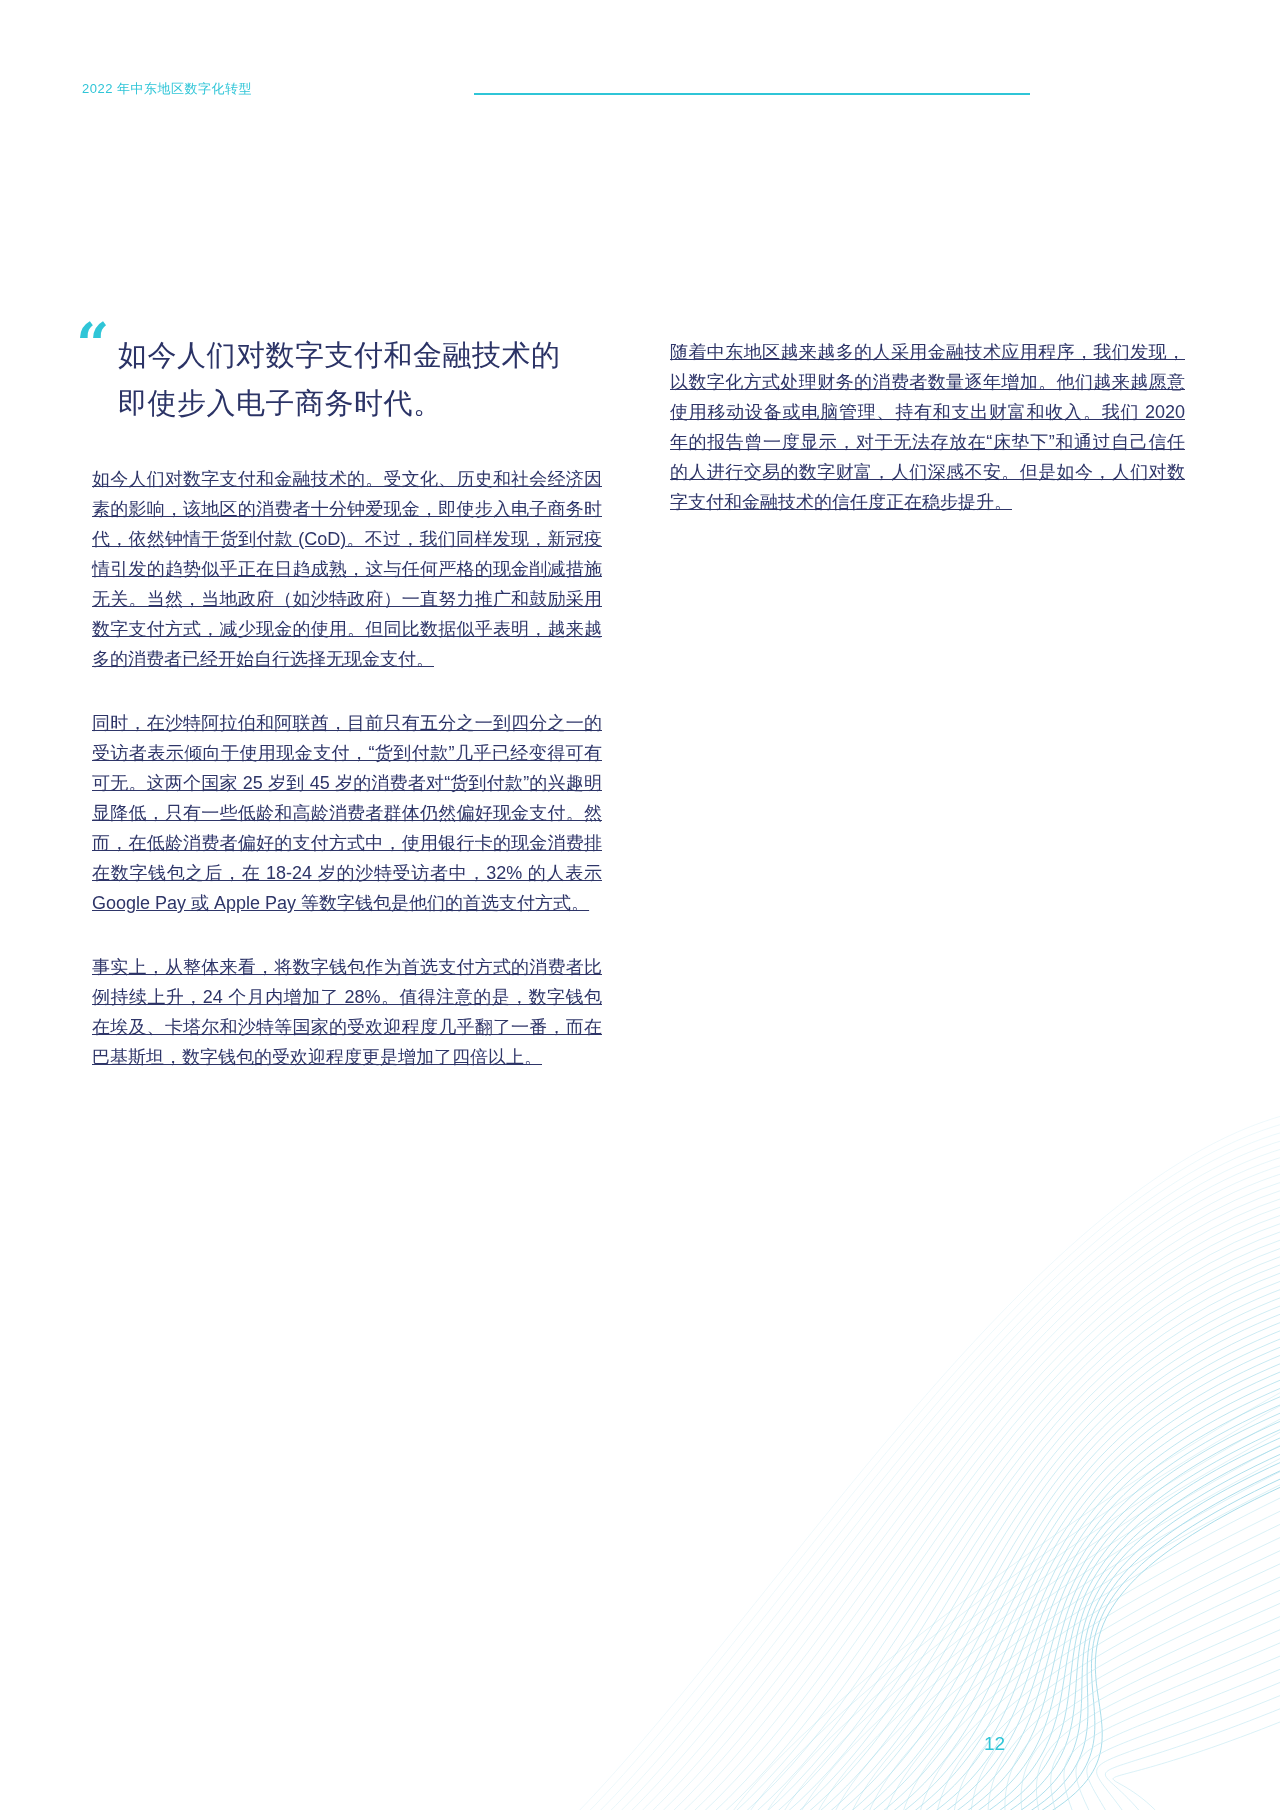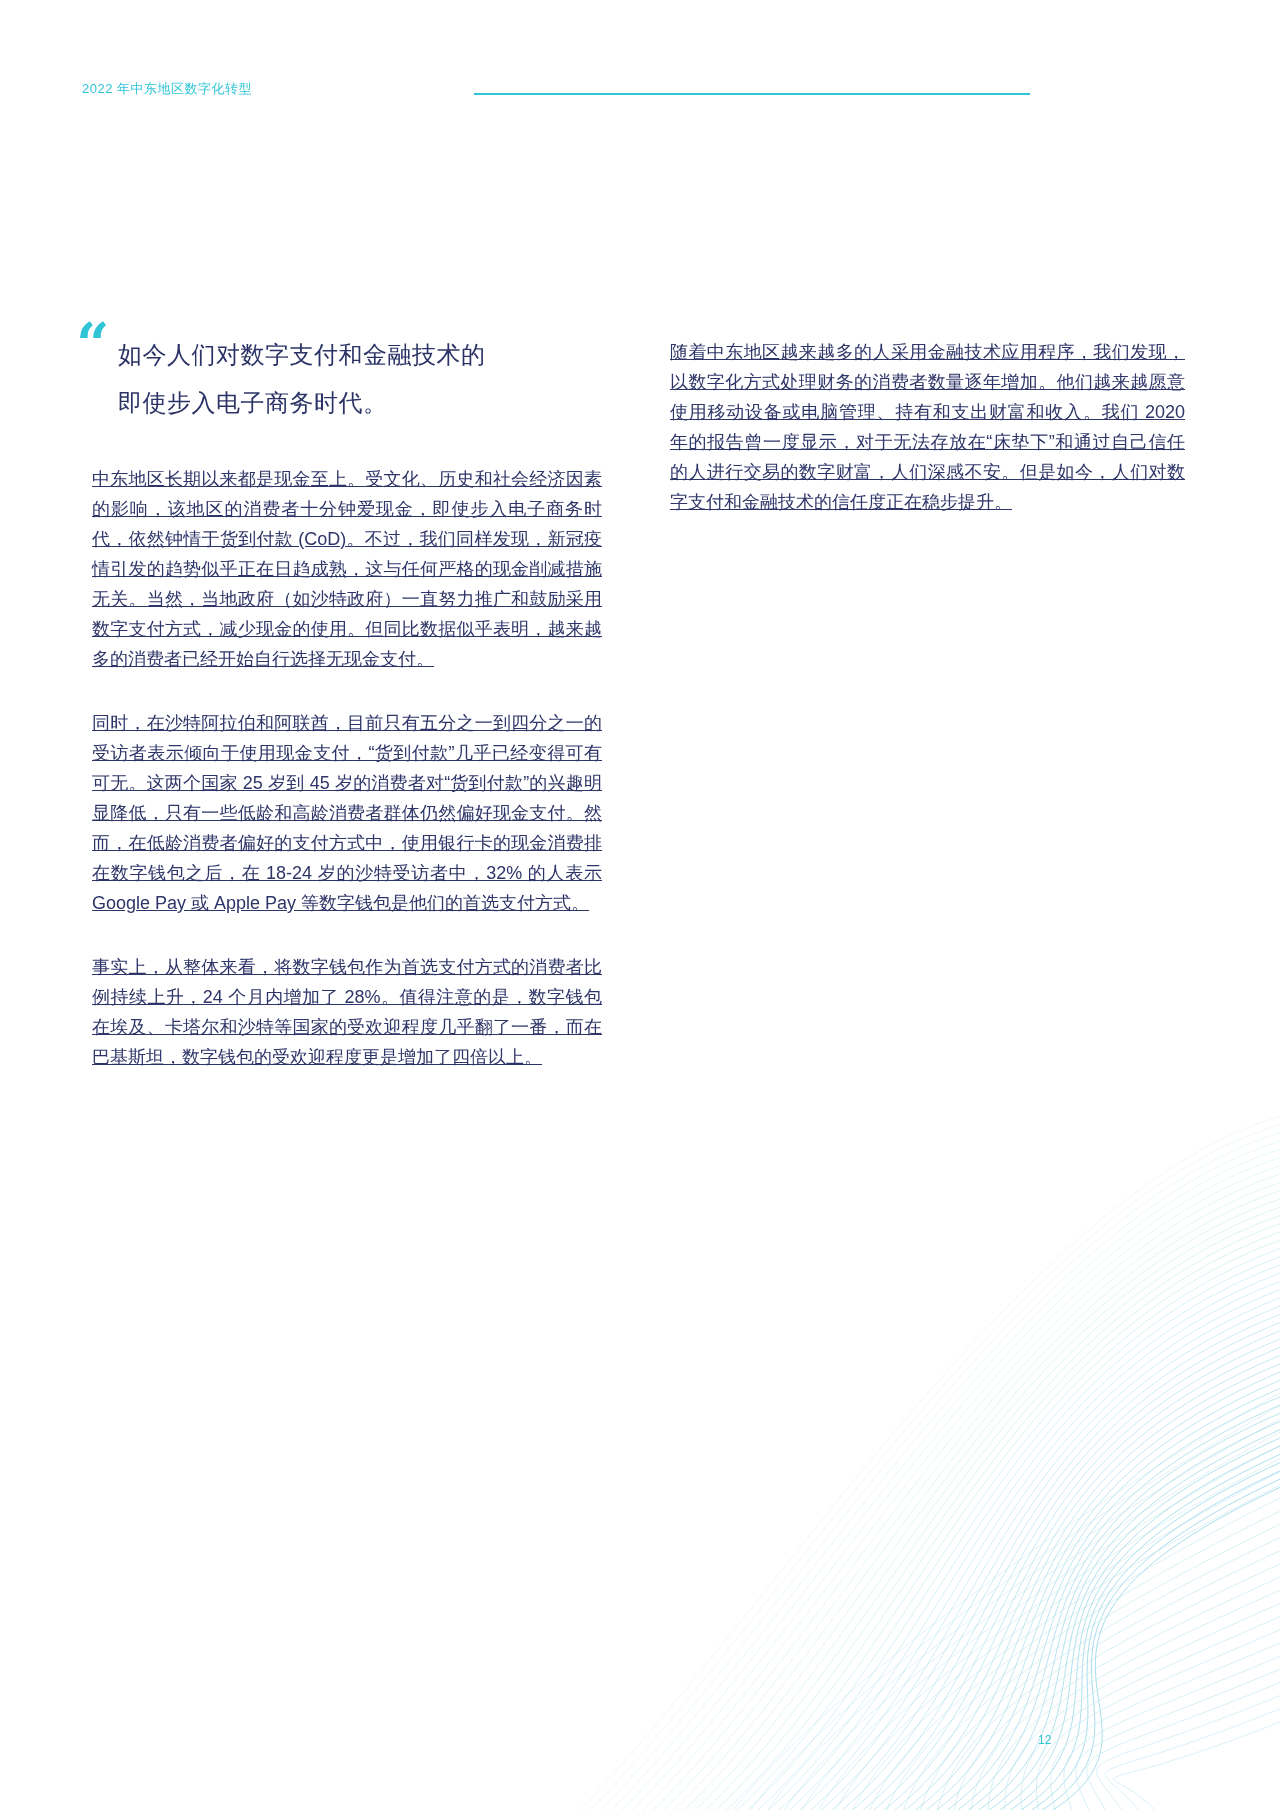--- a/index.html
+++ b/index.html
@@ -39,40 +39,40 @@
     font-weight: bold;
     font-size: 58px;
     line-height: 1;
     color: #2fc5d7;
   }
   .quote-text {
     position: absolute;
     left: 118px;
     top: 331px;
     width: 520px;
-    font-size: 24px;
+    font-size: 29px;
     line-height: 48px;
     color: #2b3366;
     letter-spacing: 0.5px;
   }
   .col {
     position: absolute;
     font-size: 18px;
     line-height: 30px;
     color: #2e3568;
     text-align: justify;
   }
   .col p { margin: 0 0 34px 0; text-decoration: underline; }
   .col-left  { left: 92px;  top: 464px; width: 510px; }
   .col-right { left: 670px; top: 337px; width: 515px; }
   .page-number {
     position: absolute;
-    left: 1038px;
+    left: 984px;
     top: 1733px;
-    font-size: 12px;
+    font-size: 19px;
     color: #2fc5d7;
   }
   .waves {
     position: absolute;
     left: 560px;
     top: 1090px;
     width: 720px;
     height: 720px;
     pointer-events: none;
   }
@@ -88,21 +88,21 @@
 
   <section>
     <span class="quote-mark">“</span>
     <div class="quote-text">
       <div>如今人们对数字支付和金融技术的</div>
       <div>即使步入电子商务时代。</div>
     </div>
   </section>
 
   <section class="col col-left">
-    <p>中东地区长期以来都是现金至上。受文化、历史和社会经济因素的影响，该地区的消费者十分钟爱现金，即使步入电子商务时代，依然钟情于货到付款 (CoD)。不过，我们同样发现，新冠疫情引发的趋势似乎正在日趋成熟，这与任何严格的现金削减措施无关。当然，当地政府（如沙特政府）一直努力推广和鼓励采用数字支付方式，减少现金的使用。但同比数据似乎表明，越来越多的消费者已经开始自行选择无现金支付。</p>
+    <p>如今人们对数字支付和金融技术的。受文化、历史和社会经济因素的影响，该地区的消费者十分钟爱现金，即使步入电子商务时代，依然钟情于货到付款 (CoD)。不过，我们同样发现，新冠疫情引发的趋势似乎正在日趋成熟，这与任何严格的现金削减措施无关。当然，当地政府（如沙特政府）一直努力推广和鼓励采用数字支付方式，减少现金的使用。但同比数据似乎表明，越来越多的消费者已经开始自行选择无现金支付。</p>
     <p>同时，在沙特阿拉伯和阿联酋，目前只有五分之一到四分之一的受访者表示倾向于使用现金支付，“货到付款”几乎已经变得可有可无。这两个国家 25 岁到 45 岁的消费者对“货到付款”的兴趣明显降低，只有一些低龄和高龄消费者群体仍然偏好现金支付。然而，在低龄消费者偏好的支付方式中，使用银行卡的现金消费排在数字钱包之后，在 18-24 岁的沙特受访者中，32% 的人表示 Google Pay 或 Apple Pay 等数字钱包是他们的首选支付方式。</p>
     <p>事实上，从整体来看，将数字钱包作为首选支付方式的消费者比例持续上升，24 个月内增加了 28%。值得注意的是，数字钱包在埃及、卡塔尔和沙特等国家的受欢迎程度几乎翻了一番，而在巴基斯坦，数字钱包的受欢迎程度更是增加了四倍以上。</p>
   </section>
 
   <section class="col col-right">
     <p>随着中东地区越来越多的人采用金融技术应用程序，我们发现，以数字化方式处理财务的消费者数量逐年增加。他们越来越愿意使用移动设备或电脑管理、持有和支出财富和收入。我们 2020 年的报告曾一度显示，对于无法存放在“床垫下”和通过自己信任的人进行交易的数字财富，人们深感不安。但是如今，人们对数字支付和金融技术的信任度正在稳步提升。</p>
   </section>
 
   <div class="waves">
     <svg id="waves-svg" viewBox="0 0 720 720" preserveAspectRatio="none">

